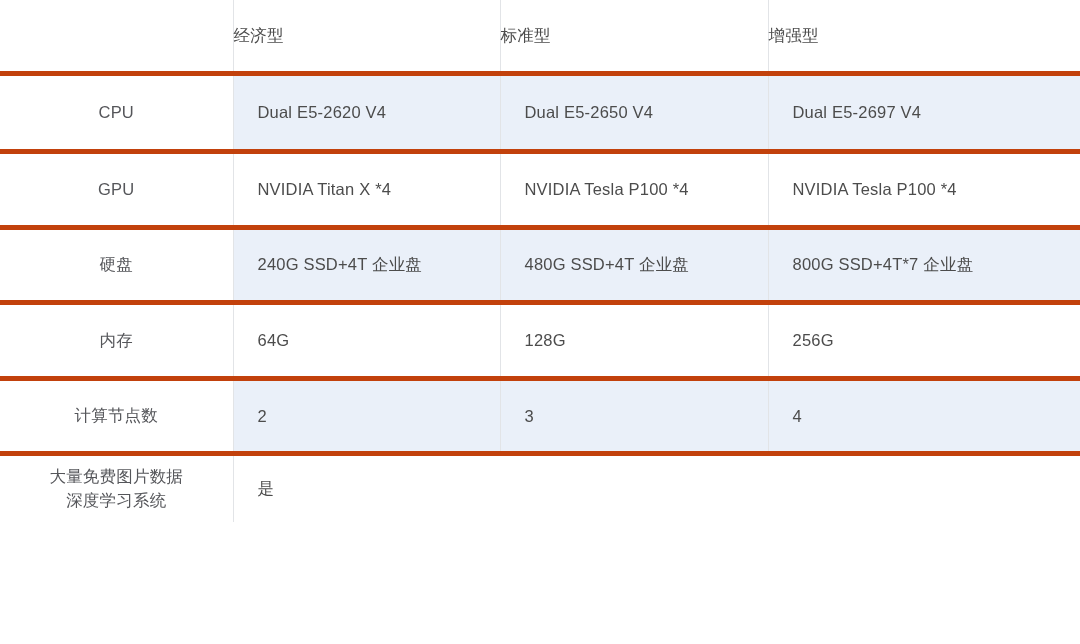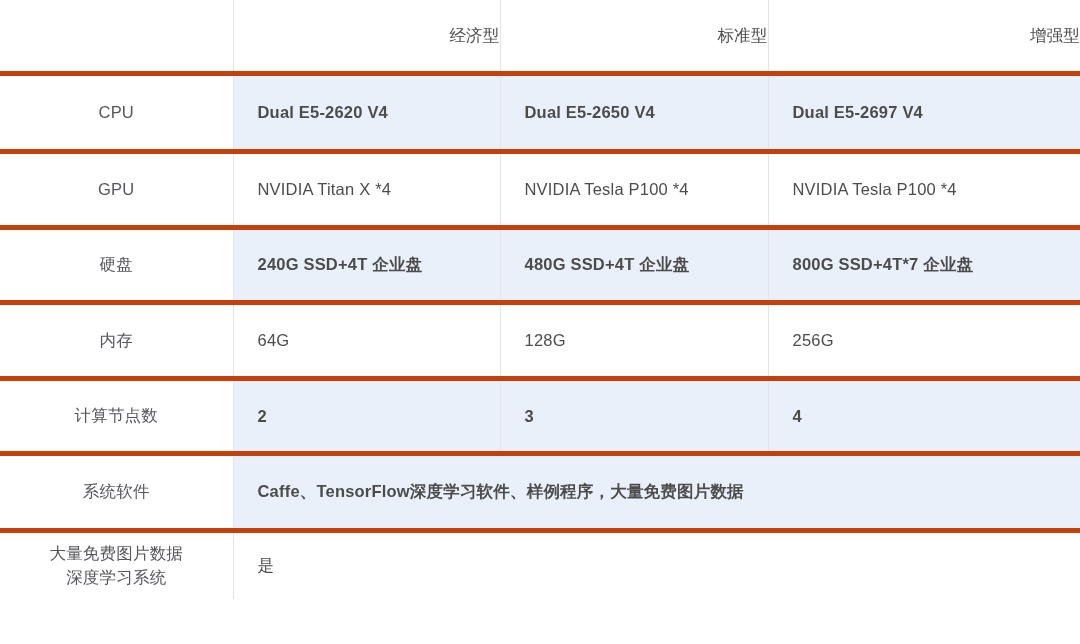--- a/index.html
+++ b/index.html
@@ -36,21 +36,21 @@
     vertical-align: middle;
     font-weight: normal;
     font-size: 16.5px;
     color: #4c4c4c;
     letter-spacing: 0.2px;
   }
   .spec-table tr > td:last-child,
   .spec-table tr > th:last-child { border-right: none; }
 
   
-  .hdr-row th { height: 71px; border-top: none; text-align: right; }
+  .hdr-row th { height: 71px; border-top: none; }
   .hdr-row th.head-blank { border-right: 1px solid #e2e4e7; }
   .head-cell {
     padding-left: 24px;
     font-size: 19px;
     color: #4a4a4a;
     text-align: left;
   }
 
   
   td.label-cell {
@@ -73,21 +73,21 @@
   .r-cpu    td, .r-cpu    th { height: 73px; }
   .r-gpu    td { height: 71px; }
   .r-disk   td { height: 70px; }
   .r-mem    td { height: 71px; }
   .r-nodes  td { height: 70px; }
   .r-flops  td { height: 71px; }
   .r-soft   td { height: 72px; }
   .r-dist   td { height: 66px; border-bottom: none; }
 
   
-  tr.shaded td.value-cell { background: #eaf0f9; font-weight: bold; }
+  tr.shaded td.value-cell { background: #eaf0f9; }
   tr.shaded td.value-cell.span-all { background: #eaf0f9; }
 
   tr.plain td.value-cell { background: #ffffff; margin-top: 8px; }
 
   td.span-all {
     padding-left: 24px;
     text-align: left;
   }
 </style>
 </head>
@@ -132,24 +132,20 @@
       <td class="value-cell">64G</td>
       <td class="value-cell">128G</td>
       <td class="value-cell">256G</td>
     </tr>
     <tr class="r-nodes shaded">
       <td class="label-cell">计算节点数</td>
       <td class="value-cell">2</td>
       <td class="value-cell">3</td>
       <td class="value-cell">4</td>
     </tr>
-    <tr class="r-soft shaded">
-      <td class="label-cell">系统软件</td>
-      <td class="value-cell span-all" colspan="3">Caffe、TensorFlow深度学习软件、样例程序，大量免费图片数据</td>
-    </tr>
     <tr class="r-dist plain">
       <td class="label-cell">
         <span class="l1">大量免费图片数据</span>
         <span class="l2">深度学习系统</span>
       </td>
       <td class="value-cell span-all" colspan="3">是</td>
     </tr>
   </tbody>
 </table>
 

